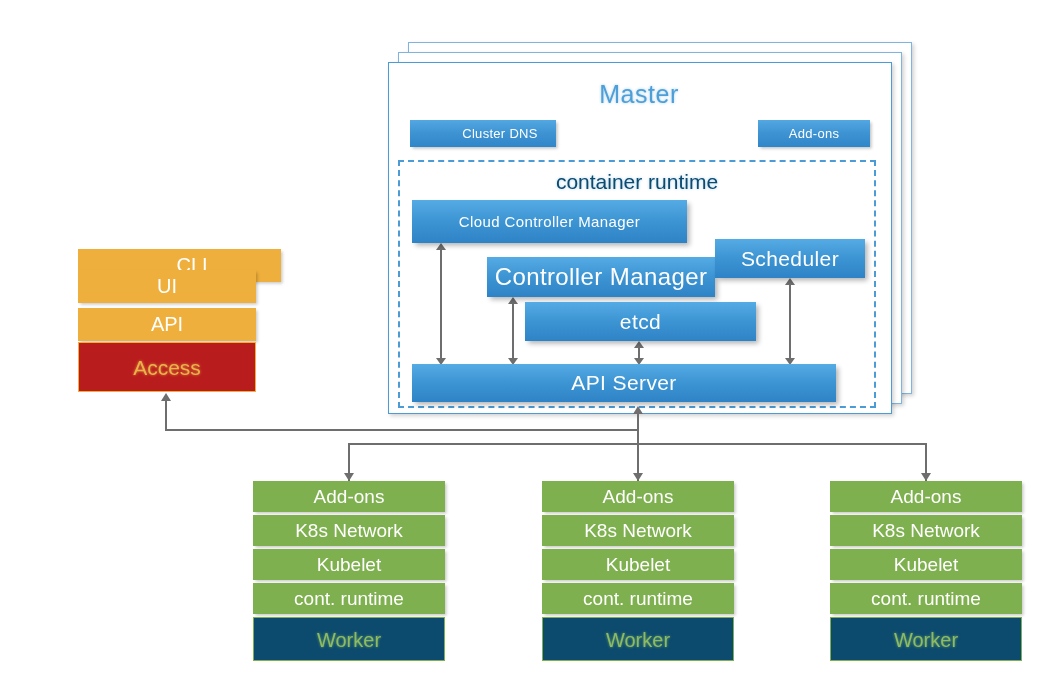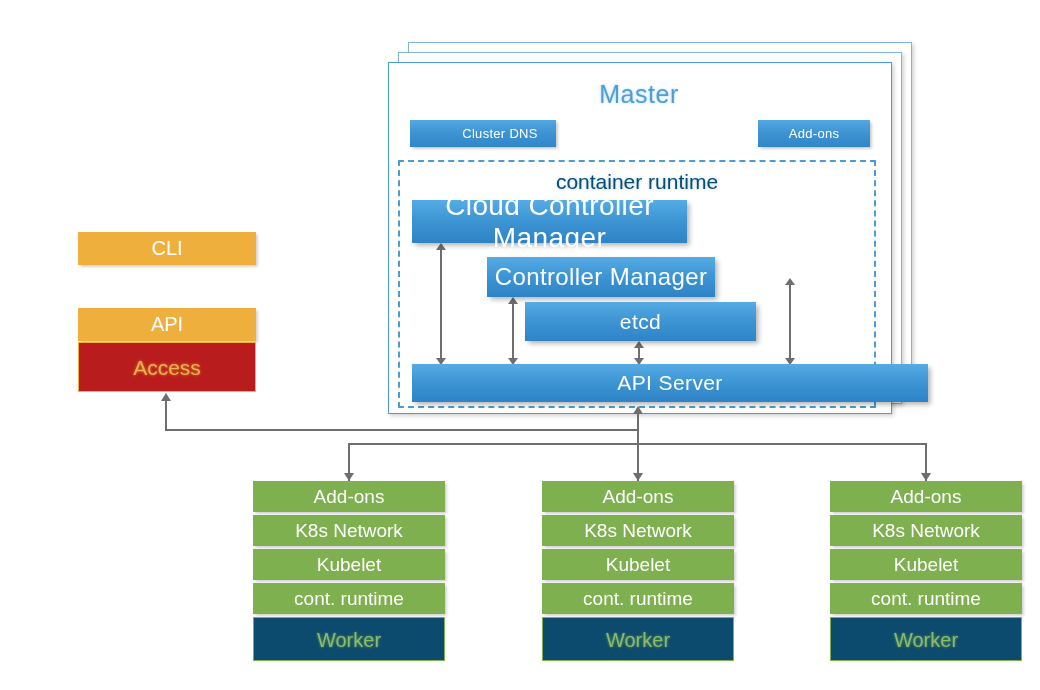--- a/index.html
+++ b/index.html
@@ -47,43 +47,43 @@
   }
 
   
   .bbox{
     position:absolute;color:#ffffff;text-align:center;
     background:linear-gradient(180deg,#55ABE4 0%,#3E96D4 45%,#2E83C6 100%);
     box-shadow:2.5px 2.5px 5px rgba(0,0,0,.3);
     display:flex;align-items:center;justify-content:center;
     letter-spacing:.4px;
   }
-  .b-ccm  {left:412px;top:200px;width:275px;height:43px;font-size:28px;}
+  .b-ccm  {left:412px;top:200px;width:275px;height:43px;font-size:15px;}
   .b-cm   {left:487px;top:257px;width:228px;height:40px;font-size:24px;}
   .b-sched{left:715px;top:239px;width:150px;height:39px;font-size:21px;}
   .b-etcd {left:525px;top:302px;width:231px;height:39px;font-size:21px;}
-  .b-api  {left:412px;top:364px;width:516px;height:38px;font-size:21px;}
+  .b-api  {left:412px;top:364px;width:424px;height:38px;font-size:21px;}
 
   
   .vconn{position:absolute;width:2px;background:#6E6E6E;}
   .vconn::before,.vconn::after{
     content:"";position:absolute;left:-4px;width:0;height:0;
     border-left:5px solid transparent;border-right:5px solid transparent;
   }
   .vconn::before{top:-7px;border-bottom:7px solid #6E6E6E;}
   .vconn::after{bottom:-7px;border-top:7px solid #6E6E6E;}
 
   
   .access-panel{position:absolute;left:78px;top:232px;width:178px;height:160px;}
   .access-row{
     position:absolute;left:0;width:178px;height:33px;line-height:33px;
     text-align:center;color:#ffffff;font-size:20px;
     background:#EFAF3C;box-shadow:1.5px 1.5px 3px rgba(0,0,0,.22);
   }
-  .ar0{top:0;}
+  .ar0{top:17px;padding-left:25px;}
   .ar1{top:38px;}
   .ar2{top:76px;}
   .access-foot{
     position:absolute;left:0;top:110px;width:178px;height:50px;
     line-height:50px;text-align:center;font-size:21px;color:#E8B44A;
     background:#b91c1c;border:1.5px solid #EFAF3C;box-sizing:border-box;
     text-shadow:0 0 3px rgba(235,180,80,.75);
   }
 
   
@@ -132,25 +132,27 @@
   <div class="runtime-box"></div>
   <div class="runtime-title">container runtime</div>
 
   <div class="vconn" style="left:440px;top:250px;height:108px;"></div>
   <div class="vconn" style="left:512px;top:304px;height:54px;"></div>
   <div class="vconn" style="left:638px;top:348px;height:10px;"></div>
   <div class="vconn" style="left:789px;top:285px;height:73px;"></div>
 
   <div class="bbox b-ccm">Cloud Controller Manager</div>
   <div class="bbox b-cm">Controller Manager</div>
+  <div class="bbox b-sched">Scheduler</div>
   <div class="bbox b-etcd">etcd</div>
   <div class="bbox b-api">API Server</div>
 
   <div class="access-panel">
     <div class="access-row ar0">CLI</div>
+    <div class="access-row ar1">UI</div>
     <div class="access-row ar2">API</div>
     <div class="access-foot">Access</div>
   </div>
 
   <div class="line vline" style="left:637px;top:412px;height:69px;"></div>
   <div class="arrow-up" style="left:633px;top:406px;"></div>
   <div class="arrow-down" style="left:633px;top:473px;"></div>
 
   <div class="line hline" style="left:165px;top:429px;width:473px;"></div>
   <div class="line vline" style="left:165px;top:400px;height:30px;"></div>

